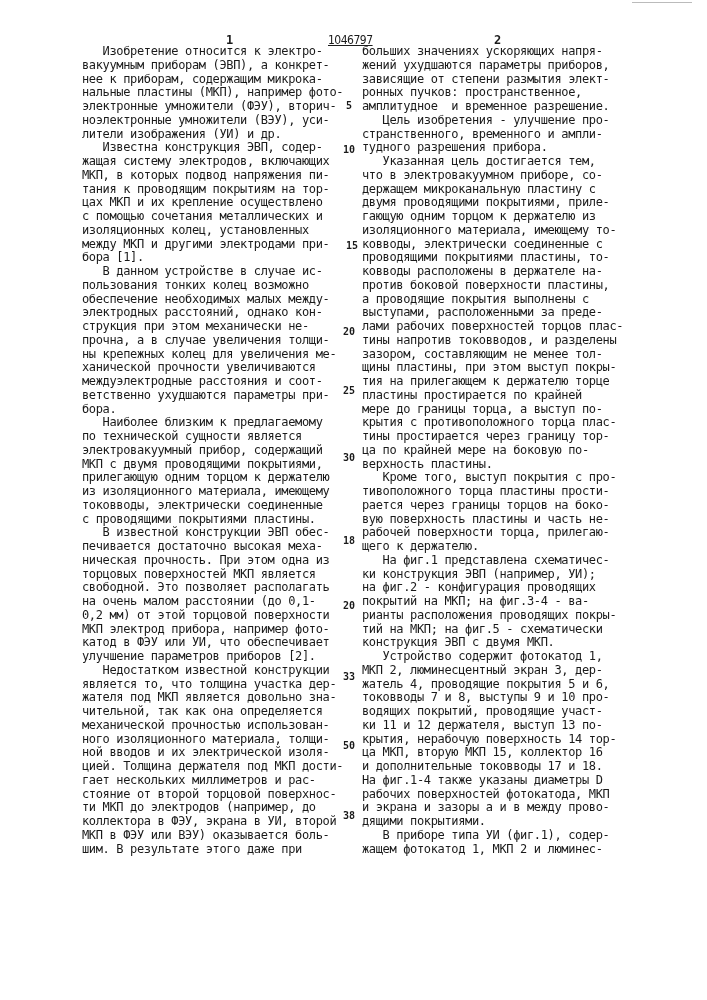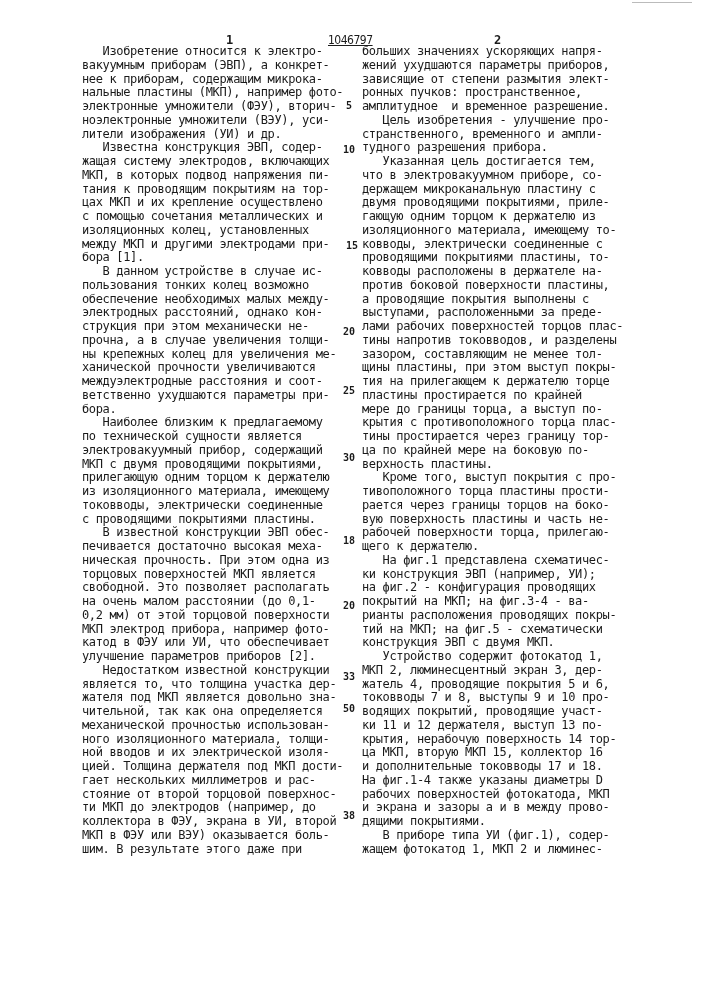--- a/index.html
+++ b/index.html
@@ -33,16 +33,16 @@
   <div id="line-numbers">
       <div class="lnum" style="top: 100px;">5</div>
       <div class="lnum" style="top: 144px;">10</div>
       <div class="lnum" style="top: 240px; text-align: right;">15</div>
       <div class="lnum" style="top: 326px;">20</div>
       <div class="lnum" style="top: 385px;">25</div>
       <div class="lnum" style="top: 452px;">30</div>
       <div class="lnum" style="top: 535px;">18</div>
       <div class="lnum" style="top: 600px;">20</div>
       <div class="lnum" style="top: 671px;">33</div>
-      <div class="lnum" style="top: 703px;">50</div>
+      <div class="lnum" style="top: 740px;">50</div>
       <div class="lnum" style="top: 810px;">38</div>
     </div>
 </div>
 
 </body></html>

